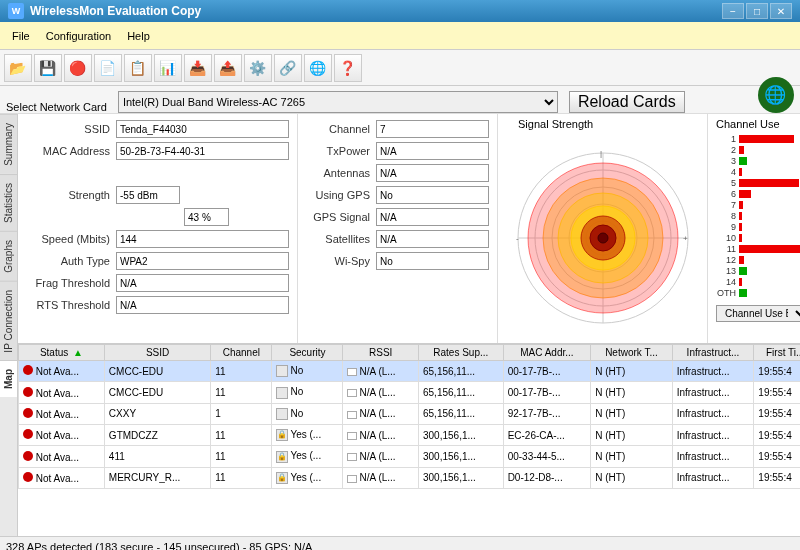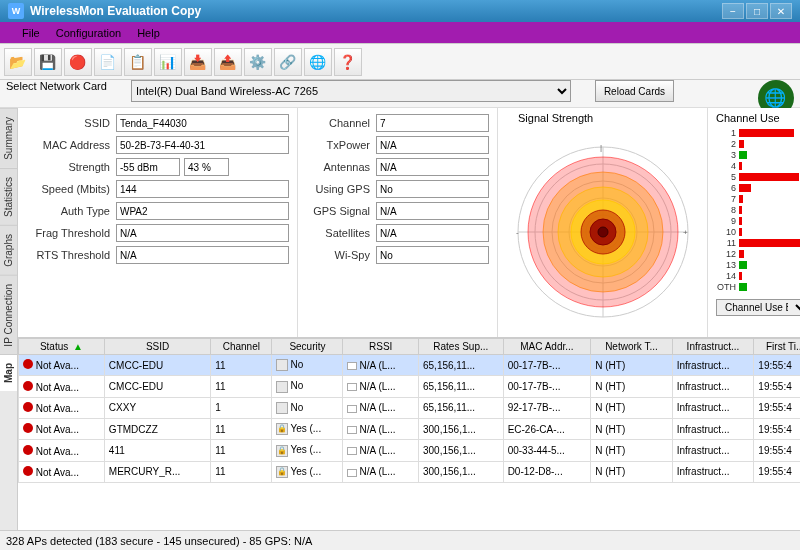--- a/index.html
+++ b/index.html
@@ -6,32 +6,32 @@
     body { font-family: 'Segoe UI', Tahoma, sans-serif; font-size: 11px; background: #f0f0f0; width: 800px; height: 550px; overflow: hidden; }
     
     
     #titlebar { background: linear-gradient(to bottom, #4a9fd5, #2a7db5); color: white; height: 22px; display: flex; align-items: center; padding: 0 8px; font-size: 12px; font-weight: bold; }
     #titlebar .app-icon { width: 16px; height: 16px; background: #5af; border-radius: 2px; margin-right: 6px; display: flex; align-items: center; justify-content: center; font-size: 9px; }
     #titlebar .title-text { flex: 1; }
     #titlebar .win-controls { display: flex; gap: 2px; }
     .win-btn { width: 22px; height: 16px; background: rgba(255,255,255,0.2); border: 1px solid rgba(255,255,255,0.3); color: white; font-size: 10px; cursor: pointer; display: flex; align-items: center; justify-content: center; }
 
     
-    #menubar { background: #a21caf; border-bottom: 1px solid #ccc; height: 22px; display: flex; align-items: center; padding: 0 14px; }
+    #menubar { background: #fef9c3; border-bottom: 1px solid #ccc; height: 28px; display: flex; align-items: center; padding: 0 4px; }
     .menu-item { padding: 2px 8px; cursor: pointer; font-size: 11px; }
 
     
     #toolbar { background: #f5f5f5; border-bottom: 1px solid #ccc; height: 36px; display: flex; align-items: center; padding: 2px 4px; gap: 2px; }
     .toolbar-btn { width: 28px; height: 28px; border: 1px solid #ccc; background: linear-gradient(to bottom, #fff, #e8e8e8); cursor: pointer; display: flex; align-items: center; justify-content: center; font-size: 14px; }
 
     
-    #card-select-row { background: #f5f5f5; border-bottom: 1px solid #ddd; height: 28px; display: flex; align-items: flex-start; padding: 0 6px; gap: 24px; }
+    #card-select-row { background: #f5f5f5; border-bottom: 1px solid #ddd; height: 28px; display: flex; align-items: flex-end; padding: 0 6px; gap: 11px; }
     #card-select-row label { font-size: 11px; }
     #card-select-row select { flex: 1; max-width: 440px; height: 22px; font-size: 11px; border: 1px solid #999; }
-    #reload-btn { height: 22px; padding: 0 8px; font-size: 10px; border: 1px solid #999; background: linear-gradient(to bottom, #fff, #e0e0e0); cursor: pointer; }
+    #reload-btn { height: 22px; padding: 0 8px; font-size: 16px; border: 1px solid #999; background: linear-gradient(to bottom, #fff, #e0e0e0); cursor: pointer; }
     .globe-icon { width: 36px; height: 36px; background: #1a6a1a; border-radius: 50%; display: flex; align-items: center; justify-content: center; color: #0f0; font-size: 18px; margin-left: auto; }
 
     
     #main { display: flex; height: calc(550px - 22px - 22px - 36px - 28px - 20px); }
 
     
     #side-tabs { width: 20px; background: #e8e8e8; border-right: 1px solid #ccc; display: flex; flex-direction: column; }
     .side-tab { writing-mode: vertical-rl; transform: rotate(180deg); padding: 8px 3px; font-size: 10px; cursor: pointer; border-bottom: 1px solid #ccc; background: #e0e0e0; color: #333; text-align: center; }
     .side-tab.active { background: #fff; font-weight: bold; }
 
@@ -40,21 +40,21 @@
 
     
     #info-section { display: flex; height: 230px; border-bottom: 1px solid #ccc; }
 
     
     #left-fields { width: 280px; padding: 6px 8px; border-right: 1px solid #ddd; }
     .field-row { display: flex; align-items: center; margin-bottom: 4px; }
     .field-label { width: 90px; font-size: 11px; color: #333; text-align: right; padding-right: 6px; }
     .field-value { flex: 1; height: 18px; border: 1px solid #999; background: white; font-size: 10px; padding: 0 3px; display: flex; align-items: center; }
     .field-value.small { width: 64px; flex: none; margin-right: 4px; }
-    .field-value.pct { width: 45px; flex: none; }
+    .field-value.pct { width: 45px; flex: none; margin-top: 44px; }
 
     
     #mid-fields { width: 200px; padding: 6px 8px; border-right: 1px solid #ddd; }
 
     
     #signal-area { width: 210px; border-right: 1px solid #ddd; display: flex; flex-direction: column; align-items: center; }
     #signal-area .sig-title { font-size: 11px; padding: 4px 0 2px 0; align-self: flex-start; padding-left: 20px; }
     #signal-radar { flex: 1; display: flex; align-items: center; justify-content: center; }
 
     

